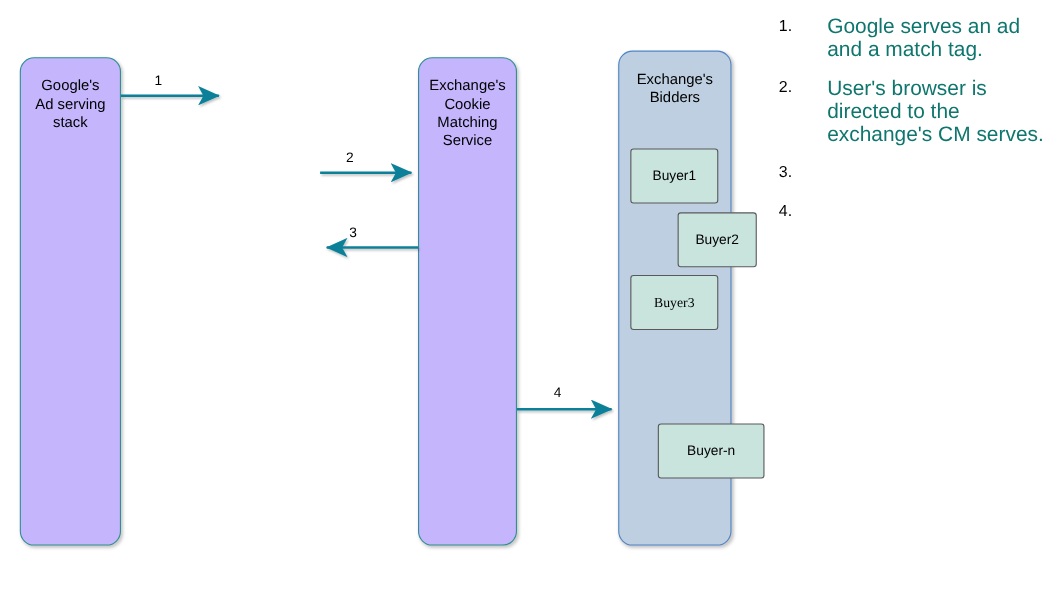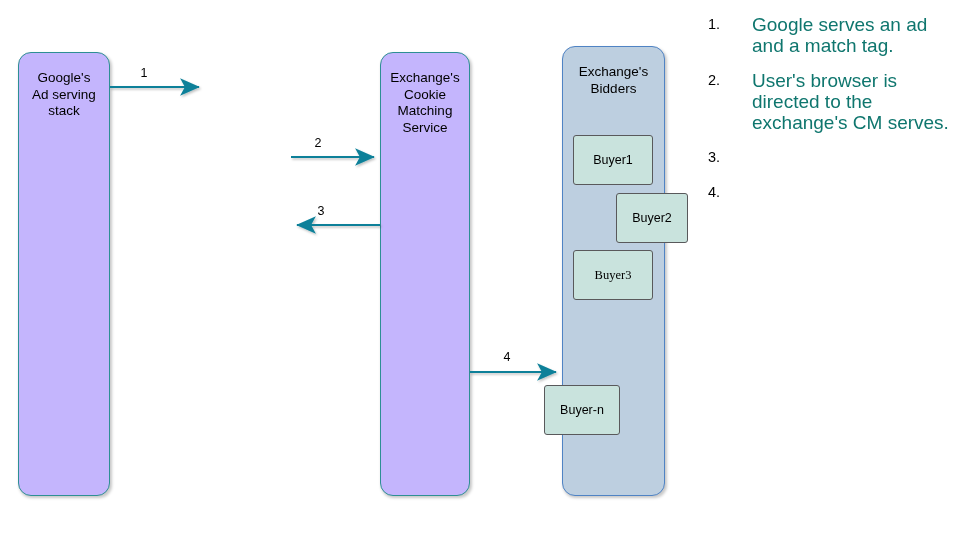--- a/index.html
+++ b/index.html
@@ -125,21 +125,21 @@
 
   <div class="buyer-box" style="left:573px; top:135px; width:80px; height:50px;">
     <span>Buyer1</span>
   </div>
   <div class="buyer-box" style="left:573px; top:193px; width:72px; height:50px;margin-left:43px;">
     <span>Buyer2</span>
   </div>
   <div class="buyer-box" style="left:573px; top:250px; width:80px; height:50px;font-family:Liberation Serif, serif;">
     <span>Buyer3</span>
   </div>
-  <div class="buyer-box" style="left:544px; top:385px; width:76px; height:50px;">
+  <div class="buyer-box" style="left:598px; top:385px; width:97px; height:50px;">
     <span>Buyer-n</span>
   </div>
 
   <svg class="arrow-svg" viewBox="0 0 960 540">
     <defs>
       <marker id="ah-right" markerWidth="9" markerHeight="8" refX="8.6" refY="4" orient="auto" markerUnits="strokeWidth">
         <path d="M0,0 L9,4 L0,8 L2.2,4 Z" fill="#0b8099"></path>
       </marker>
       <marker id="ah-left" markerWidth="9" markerHeight="8" refX="8.6" refY="4" orient="auto" markerUnits="strokeWidth">
         <path d="M0,0 L9,4 L0,8 L2.2,4 Z" fill="#0b8099"></path>

